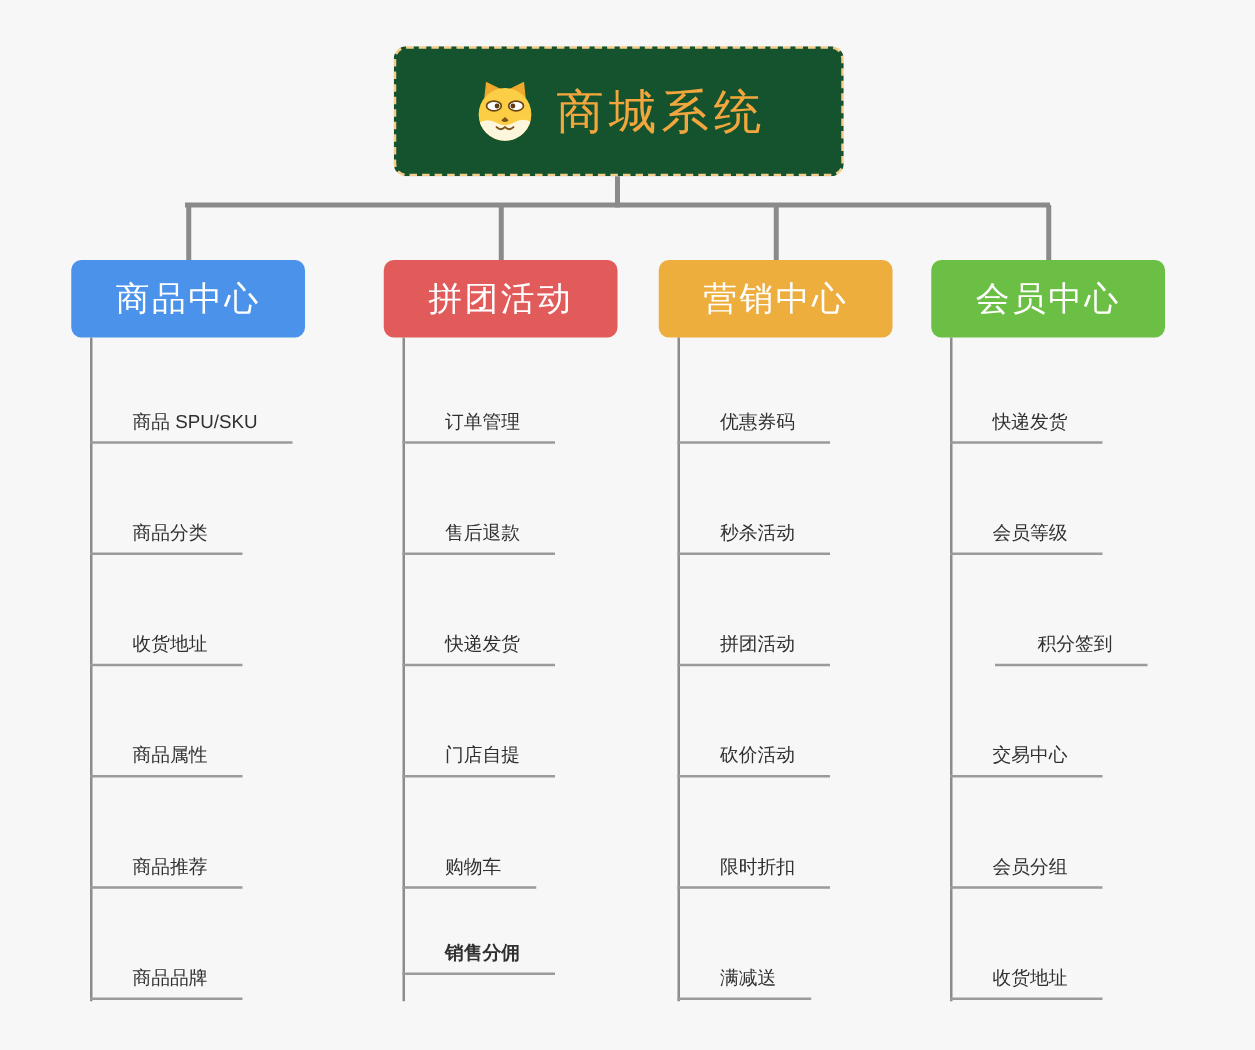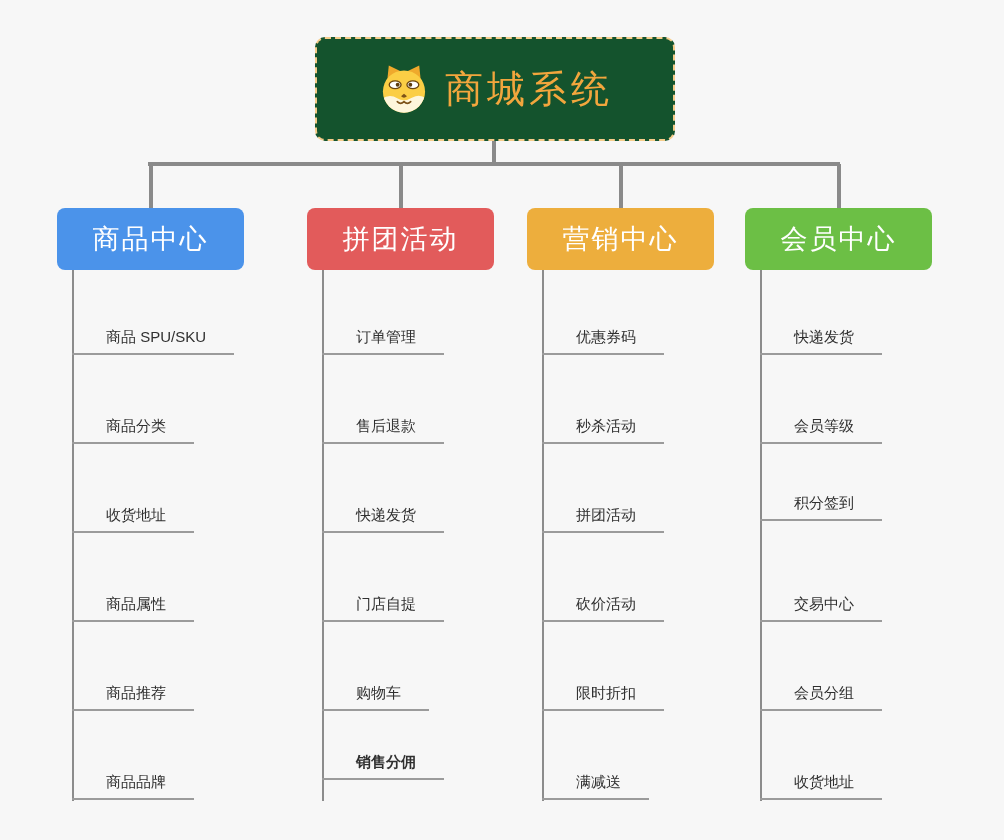--- a/index.html
+++ b/index.html
@@ -155,19 +155,19 @@
         <div class="sub-item" style="top: 488px;">满减送</div>
       </div>
 
   <div class="connector branch-drop" style="left: 837px;"></div>
   <div class="branch-node" style="left: 745px; background: rgb(108, 191, 69);">
     <span class="branch-label">会员中心</span>
   </div>
   <div class="branch-column" style="left: 760px;">
         <div class="sub-item" style="top: 43px;">快递发货</div>
         <div class="sub-item" style="top: 132px;">会员等级</div>
-        <div class="sub-item" style="top: 209px;">积分签到</div>
+        <div class="sub-item" style="top: 221px; margin-left: 36px;">积分签到</div>
         <div class="sub-item" style="top: 310px;">交易中心</div>
         <div class="sub-item" style="top: 399px;">会员分组</div>
         <div class="sub-item" style="top: 488px;">收货地址</div>
       </div>
 </div>
 </div>
 
 </body></html>

